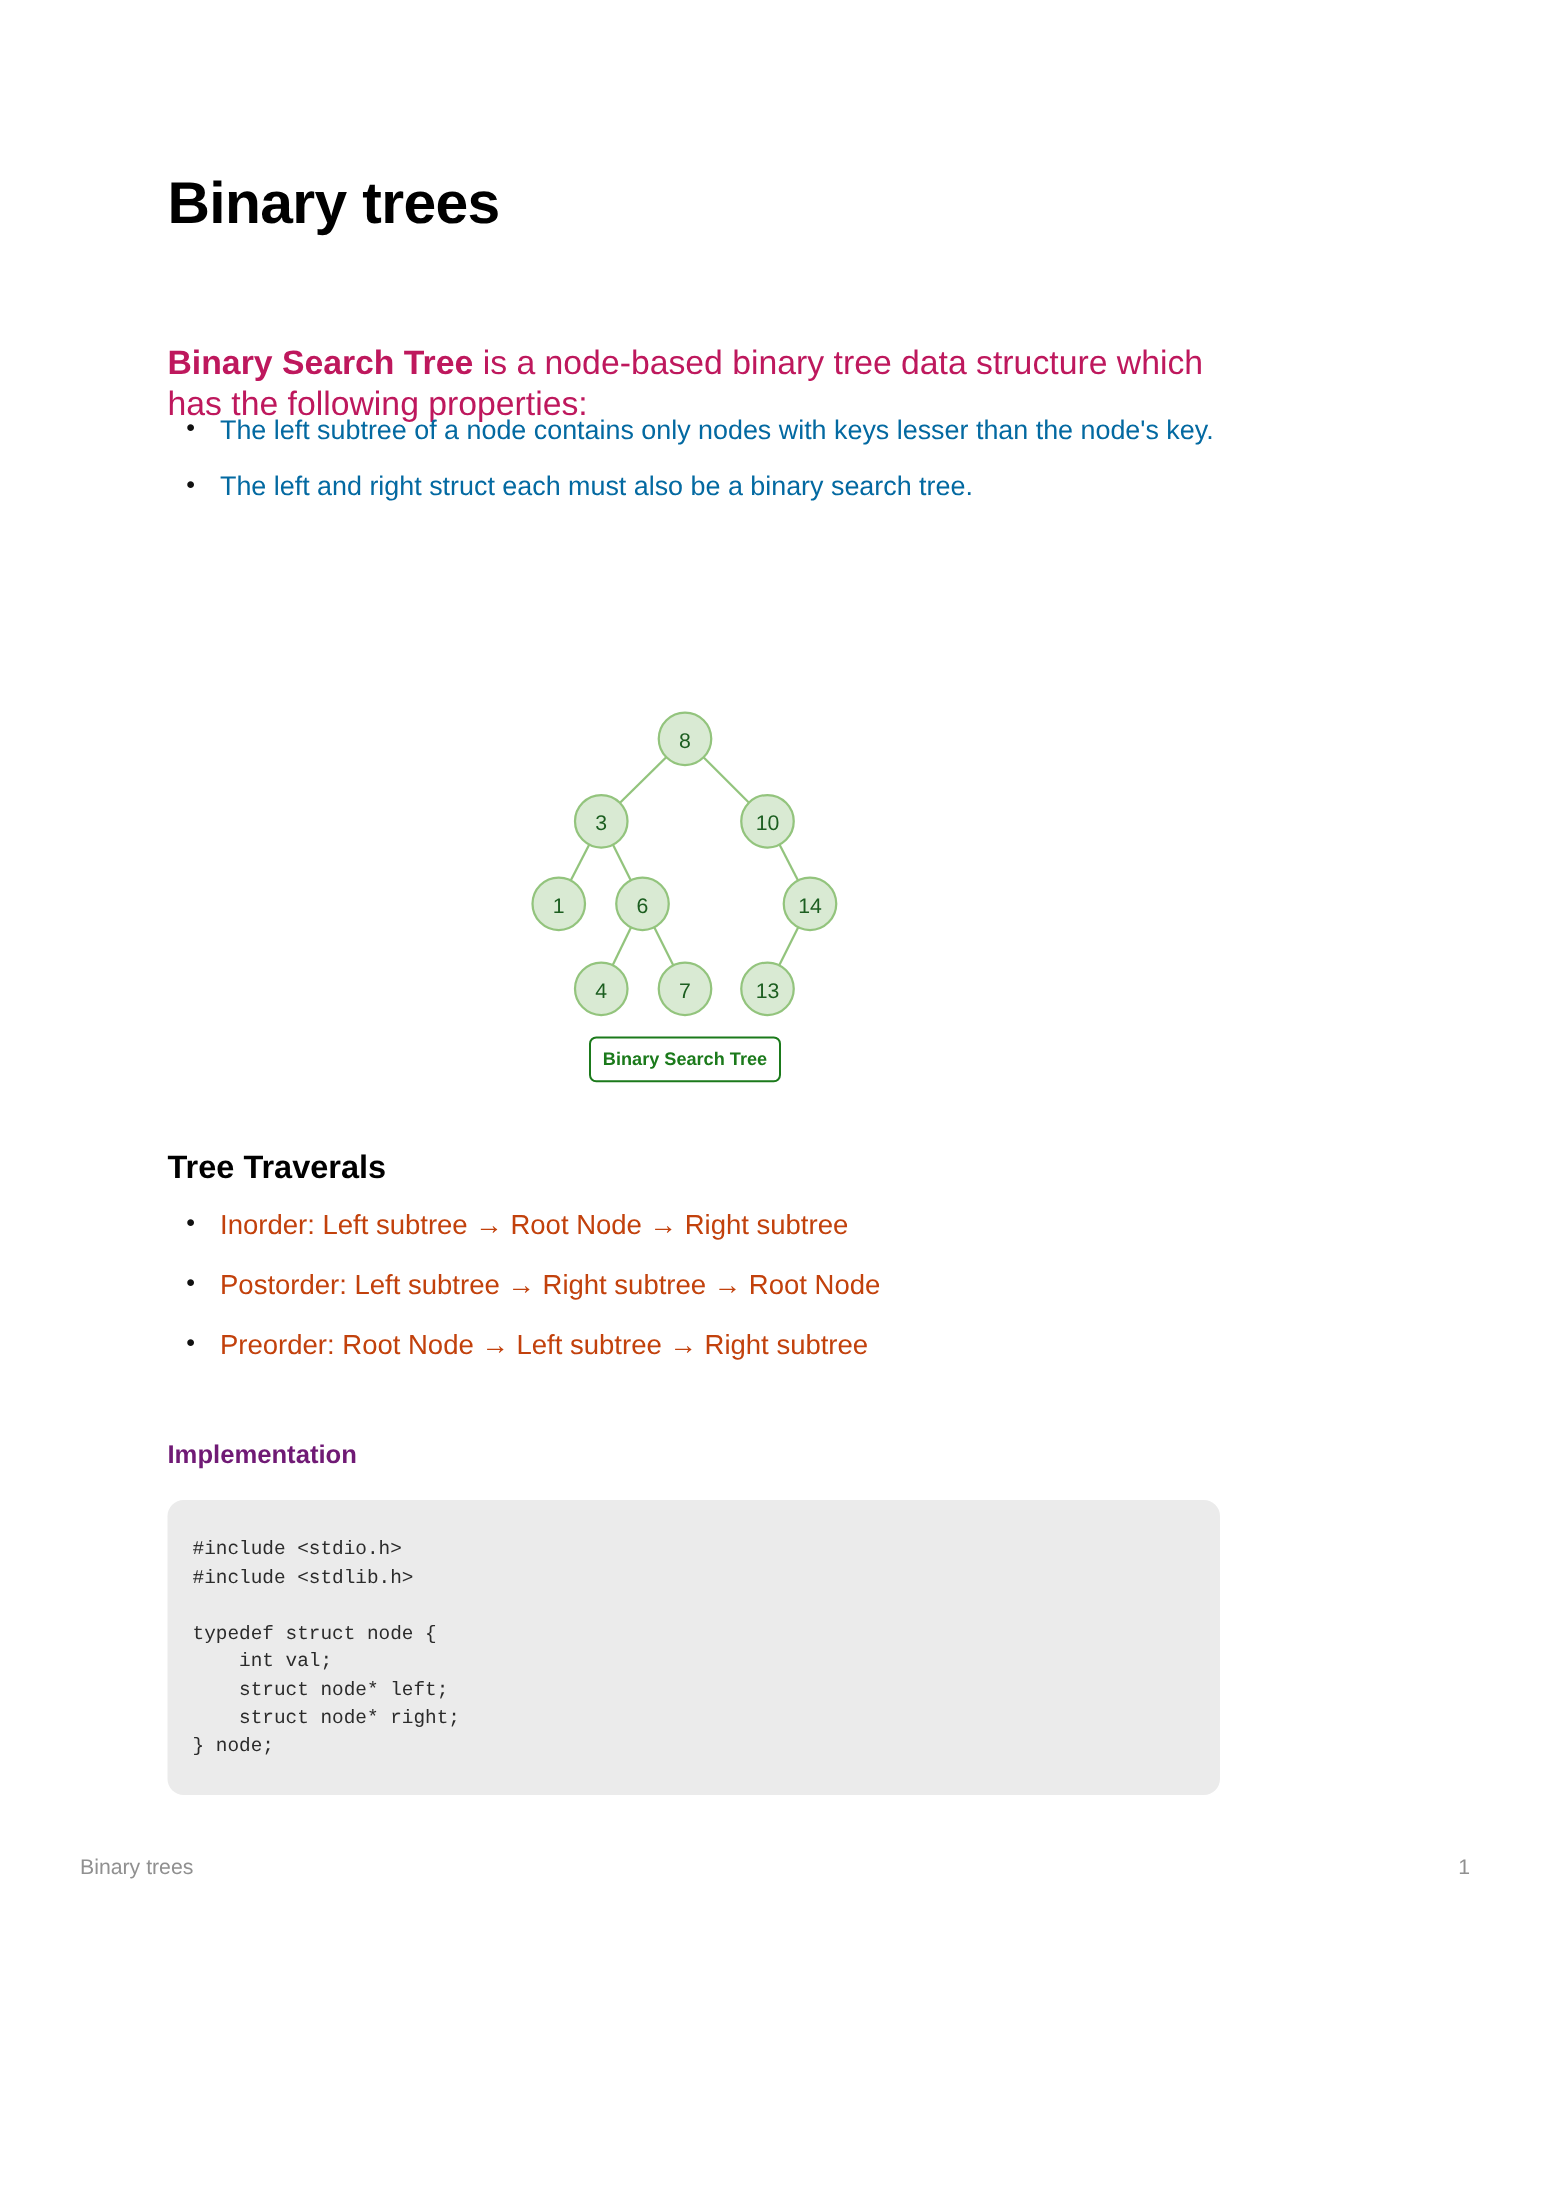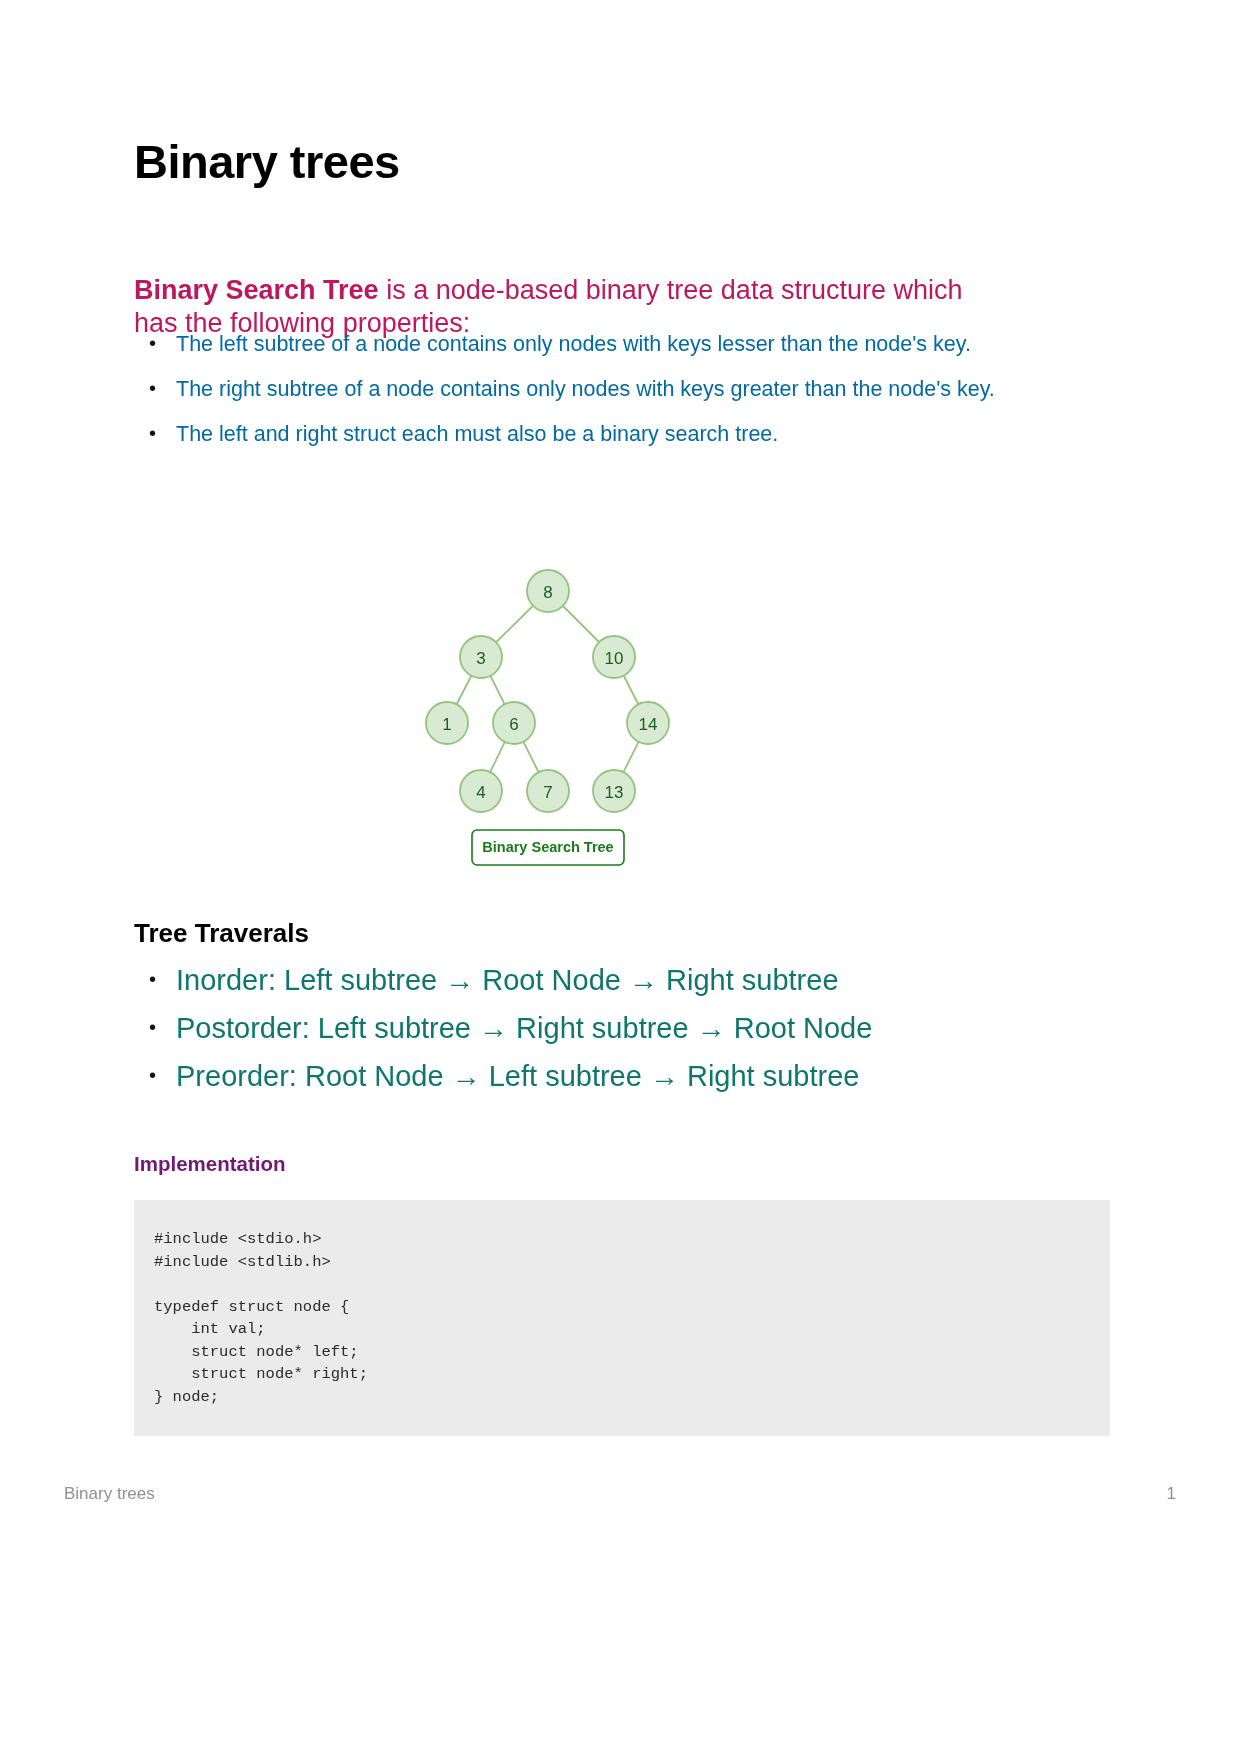--- a/index.html
+++ b/index.html
@@ -103,24 +103,24 @@
     position: absolute;
     left: 0;
     top: 963px;
     width: 842px;
     margin: 0;
     padding: 0 0 0 42px;
     list-style: none;
   }
   ul.traverals-list li {
     position: relative;
-    font-size: 29px;
+    font-size: 22px;
     line-height: 34px;
     margin-bottom: 14px;
-    color: #0f766e;
+    color: #c2410c;
   }
   ul.traverals-list li::before {
     content: "\2022";
     position: absolute;
     left: -27px;
     top: -1px;
     font-size: 20px;
     color: #111;
   }
 
@@ -131,23 +131,23 @@
     font-size: 20.5px;
     font-weight: bold;
     margin: 0;
     color: #701a75;
   }
 
   .codeblock {
     position: absolute;
     left: 0;
     top: 1200px;
-    width: 976px;
+    width: 842px;
     background: #ebebeb;
-    border-radius: 1px;
+    border-radius: 13px;
     box-sizing: border-box;
     padding: 28px 20px 28px 20px;
   }
   .codeblock pre {
     margin: 0;
     font-family: "Liberation Mono", "DejaVu Sans Mono", monospace;
     font-size: 15.5px;
     line-height: 22.5px;
     color: #2b2b2b;
     white-space: pre;
@@ -177,21 +177,20 @@
   <div class="content">
 
     <h1 class="doc-title">Binary trees</h1>
 
     <p class="intro">
       <b>Binary Search Tree</b><span> is a node-based binary tree data structure which has the following properties:</span>
     </p>
 
     <ul class="props">
       <li>The left subtree of a node contains only nodes with keys lesser than the node's key.</li>
-      <li>The right subtree of a node contains only nodes with keys greater than the node's key.</li>
       <li>The left and right struct each must also be a binary search tree.</li>
     </ul>
 
     <div class="diagram">
       <svg width="842" height="330" viewBox="0 0 842 330" xmlns="http://www.w3.org/2000/svg">
         <g stroke="#93c47d" stroke-width="1.8" fill="none">
           <line x1="414" y1="39" x2="347" y2="105"></line>
           <line x1="414" y1="39" x2="480" y2="105"></line>
           <line x1="347" y1="105" x2="313" y2="171"></line>
           <line x1="347" y1="105" x2="380" y2="171"></line>

